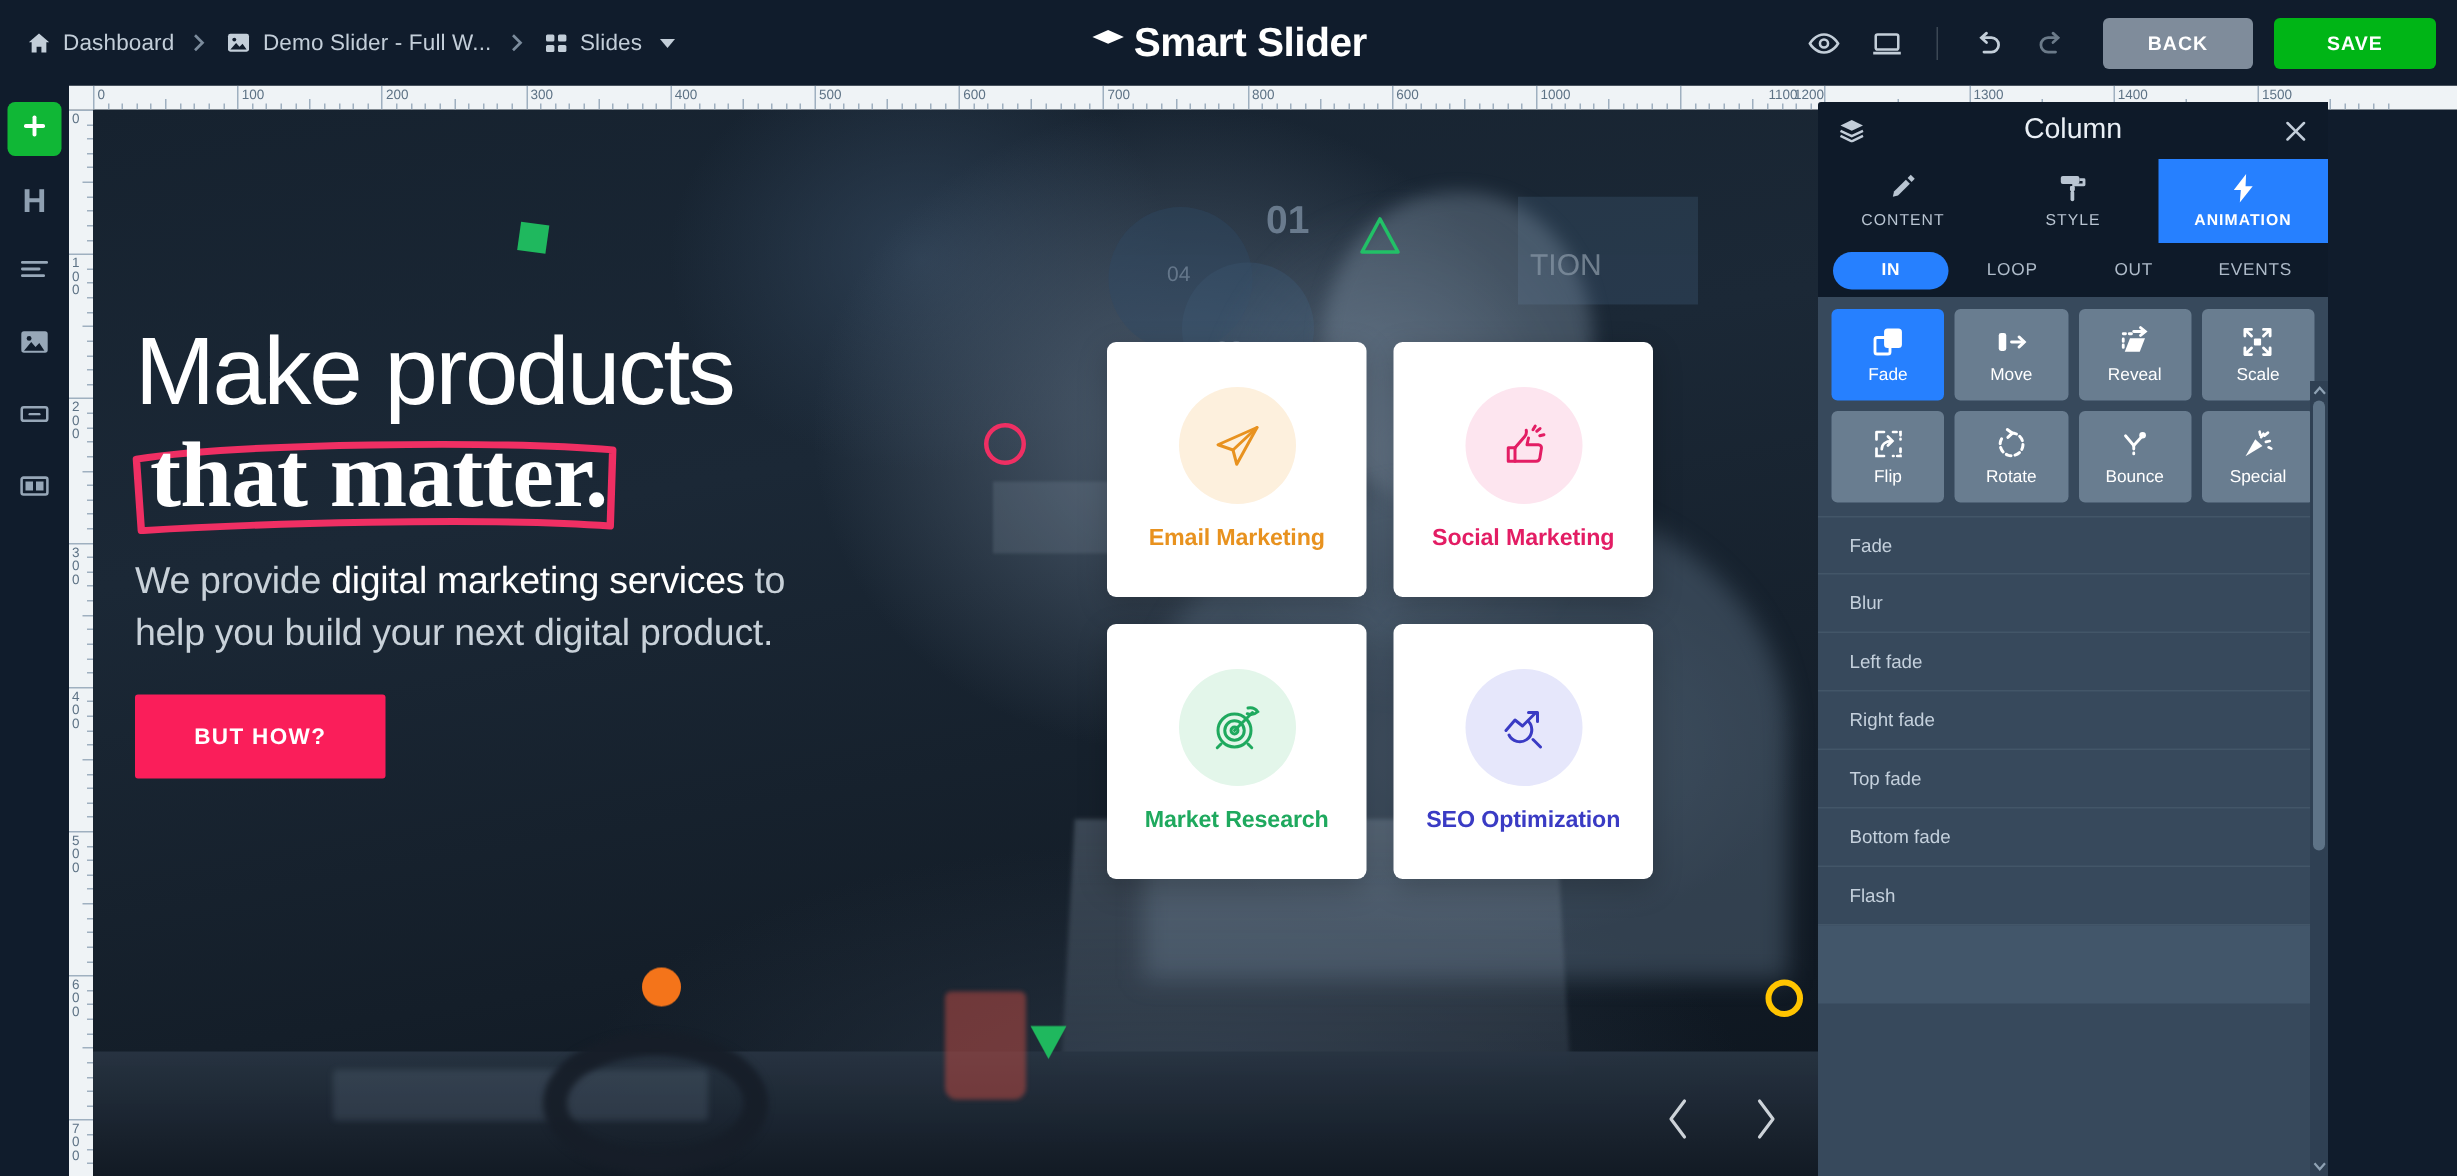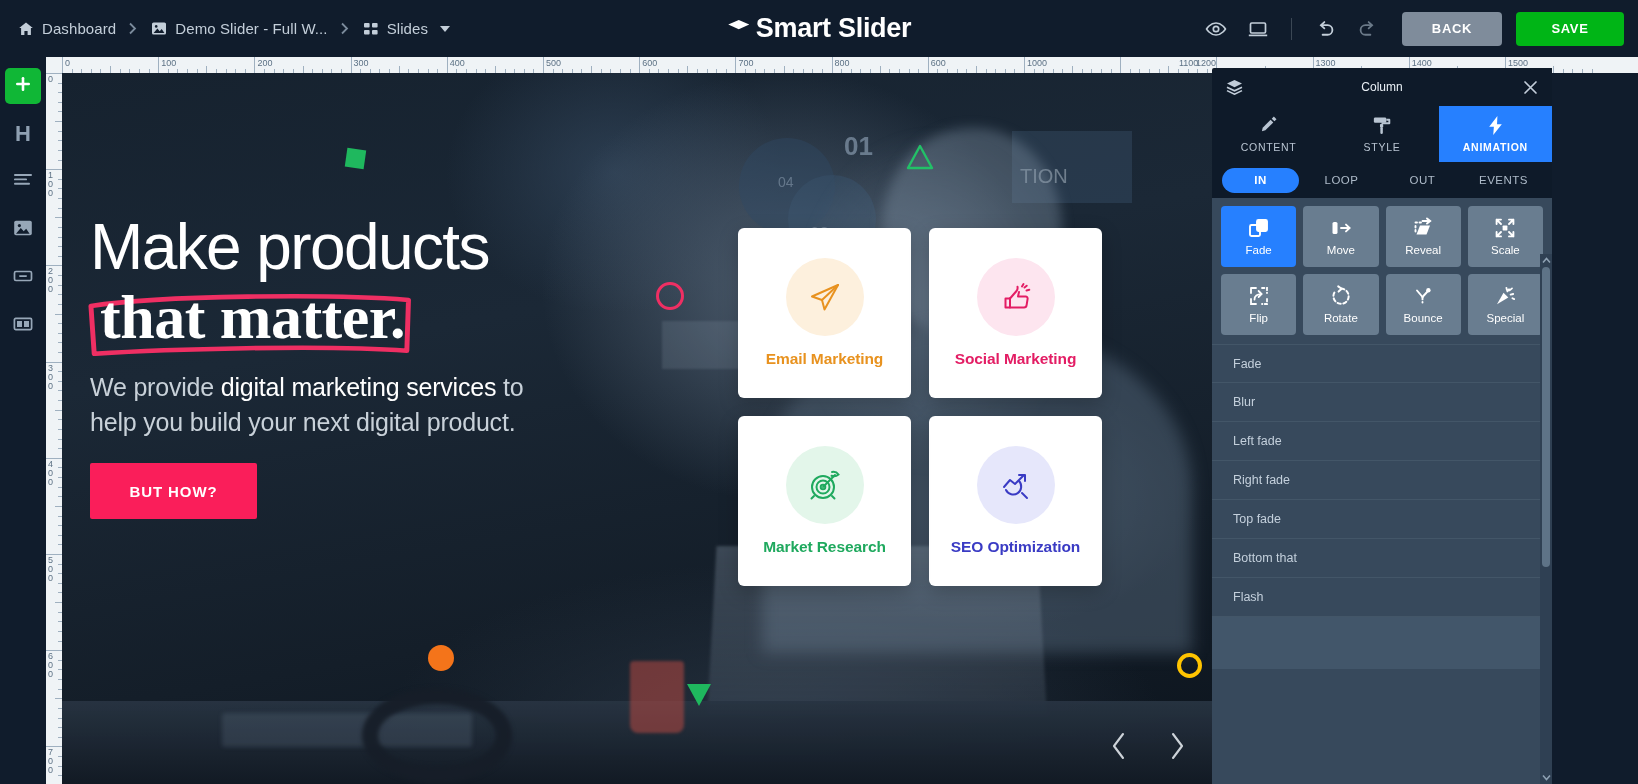--- a/index.html
+++ b/index.html
@@ -255,21 +255,21 @@
     display: flex; flex-direction: column;
     border-top-left-radius: 2px;
   }
   #panel-head {
     height: 38px; display: flex; align-items: center; position: relative;
     padding: 0 14px; flex: none;
   }
   #panel-layers-icon { color: #c2cdd9; cursor: pointer; display: flex; }
   #panel-title {
     position: absolute; left: 0; right: 0; text-align: center;
-    color: #eaf0f6; font-size: 12px; font-weight: 400; pointer-events: none;
+    color: #eaf0f6; font-size: 19px; font-weight: 400; pointer-events: none;
   }
   #panel-close {
     margin-left: auto; color: #c2cdd9; cursor: pointer; font-size: 19px;
     line-height: 1; z-index: 2; display: flex; align-items: center;
   }
 
   #panel-tabs { display: flex; height: 56px; flex: none; }
   .ptab {
     flex: 1; display: flex; flex-direction: column; align-items: center;
     justify-content: center; gap: 5px; cursor: pointer;
@@ -996,21 +996,21 @@
           <span>Special</span>
         </div>
       </div>
 
       <div id="anim-list">
         <div class="anim-row">Fade</div>
         <div class="anim-row">Blur</div>
         <div class="anim-row">Left fade</div>
         <div class="anim-row">Right fade</div>
         <div class="anim-row">Top fade</div>
-        <div class="anim-row">Bottom that</div>
+        <div class="anim-row">Bottom fade</div>
         <div class="anim-row">Flash</div>
         <div id="anim-footer"></div>
       </div>
 
       <div id="panel-scroll">
         <div class="sc-arrow">
           <svg width="9" height="7" viewBox="0 0 9 7" fill="none" stroke="currentColor" stroke-width="1.5">
               <path d="M1 5.5 4.5 1.5 8 5.5"></path>
             </svg>
         </div>

